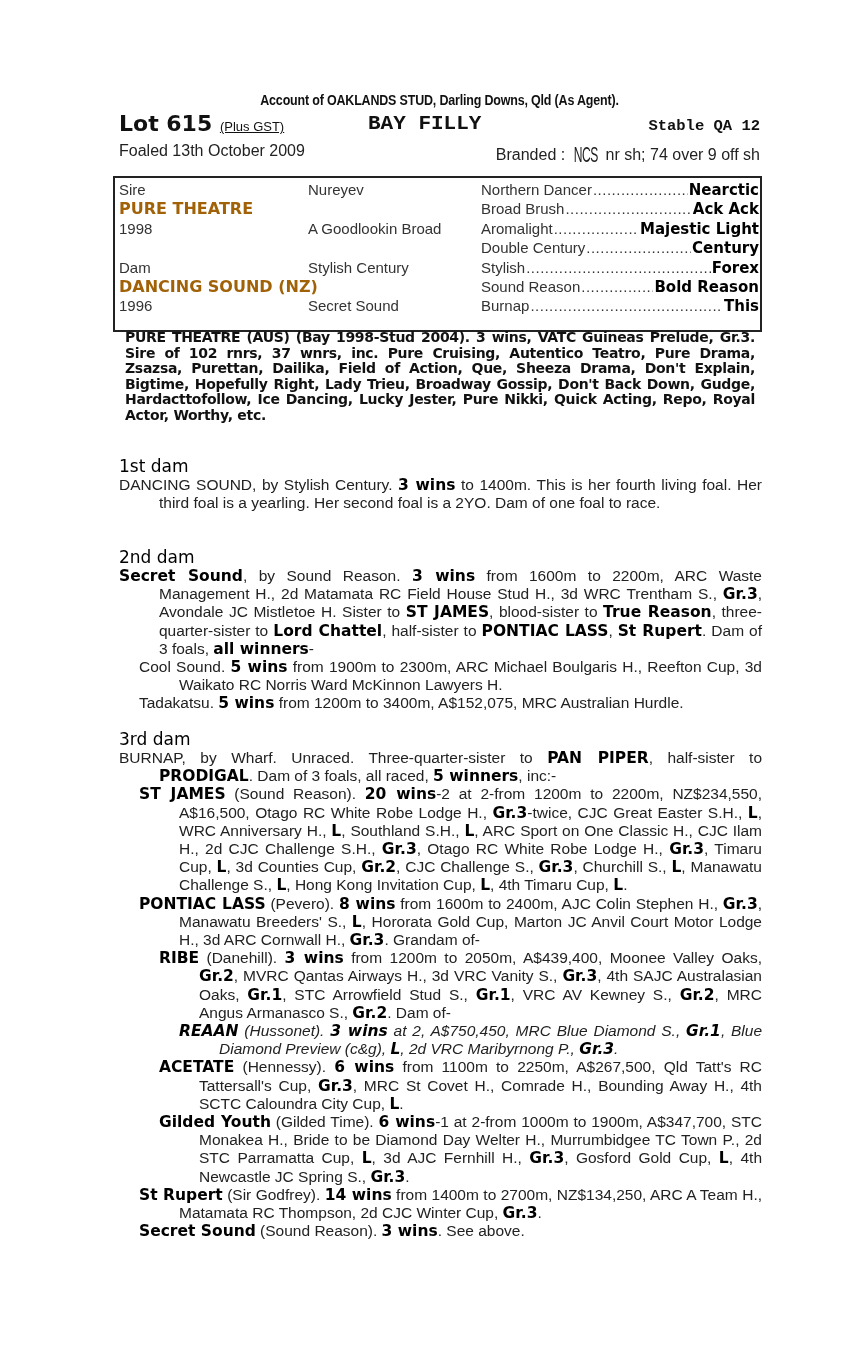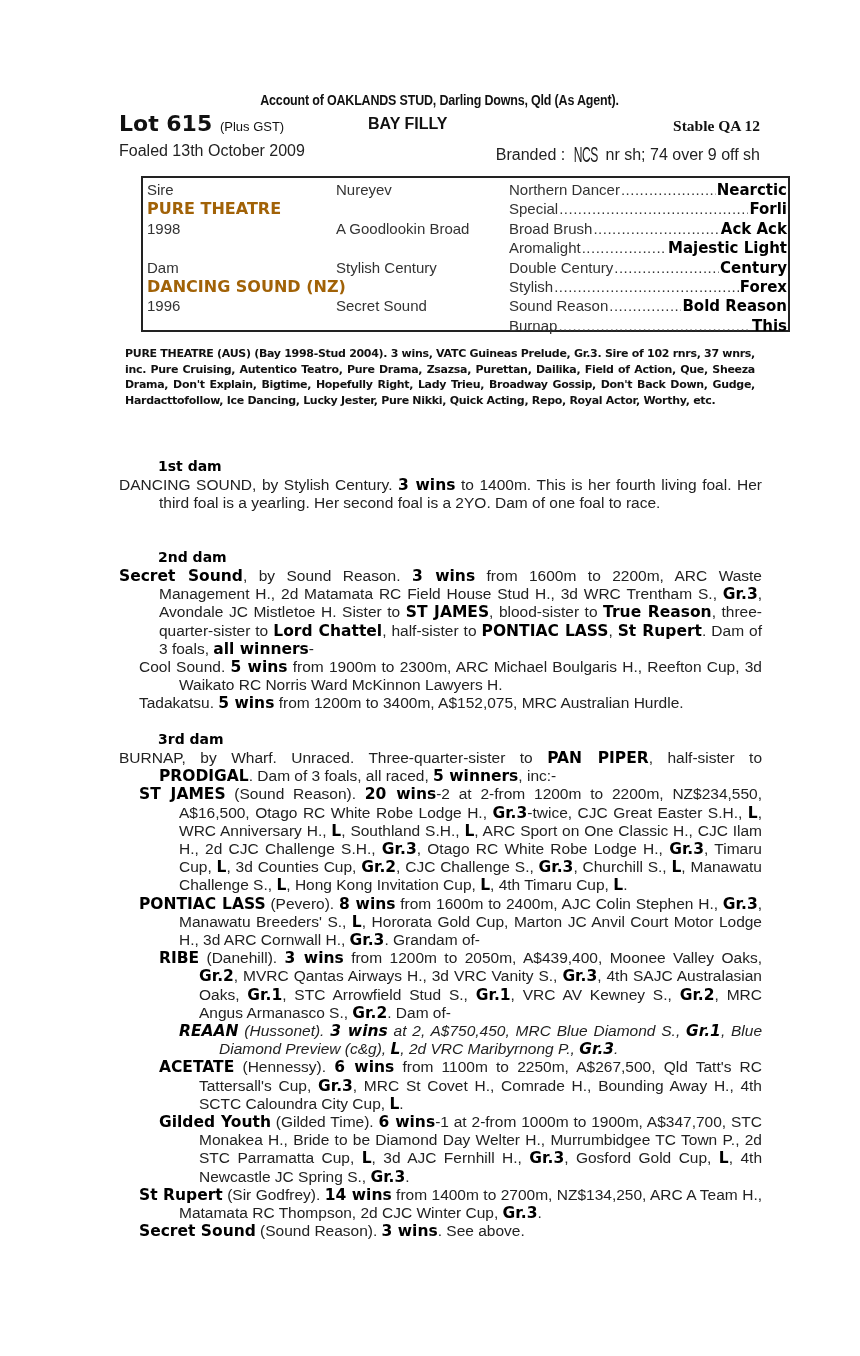--- a/index.html
+++ b/index.html
@@ -1,42 +1,42 @@
 <!DOCTYPE html>
 <html><head>
 <meta charset="utf-8">
 <style>
   html, body { margin: 0; padding: 0; background: #ffffff; }
   body { width: 860px; height: 1356px; position: relative; color: #111; font-family: "Liberation Sans", sans-serif; }
   .page { position: absolute; left: 119px; top: 90px; width: 641px; }
   .account { text-align: center; font-weight: bold; font-size: 14.5px; letter-spacing: -0.2px; transform: scaleX(0.86); transform-origin: center; white-space: nowrap; height: 20px; line-height: 20px; }
   .lotline { position: relative; height: 28px; }
   .lot { position: absolute; left: 0; top: 0; font-family: "DejaVu Sans", sans-serif; font-weight: bold; font-size: 22px; line-height: 28px; }
-  .lot .gst { font-family: "Liberation Sans", sans-serif; font-weight: normal; font-size: 13px; }
-  .sexcolour { position: absolute; left: 249px; top: 0; font-family: Liberation Sans, sans-serif; font-weight: bold; font-size: 16px; line-height: 28px; }
-  .stable { position: absolute; right: 0; top: 2px; font-family: Liberation Serif, serif; font-weight: bold; font-size: 15.5px; line-height: 28px; }
+  .lot .gst { font-family: "Liberation Sans", sans-serif; font-weight: normal; font-size: 13px; text-decoration: underline; }
+  .sexcolour { position: absolute; left: 249px; top: 0; font-family: Liberation Mono, monospace; font-weight: bold; font-size: 21px; line-height: 28px; }
+  .stable { position: absolute; right: 0; top: 2px; font-family: Liberation Mono, monospace; font-weight: bold; font-size: 15.5px; line-height: 28px; }
   .foalline { position: relative; height: 24px; margin-top: 2px; font-size: 16px; color: #222; }
   .foaled { position: absolute; left: 0; top: 2px; }
   .branded { position: absolute; right: 0; top: 2px; white-space: nowrap; }
   .ncs { font-family: "Liberation Sans", sans-serif; font-size: 22px; display: inline-block; transform: scaleX(0.55); transform-origin: center bottom; letter-spacing: -1px; vertical-align: -2px; margin: 0 -6px; }
-  .pedbox { position: absolute; left: -6px; top: 86px; width: 649px; height: 156px; border: 2px solid #222; box-sizing: border-box; margin-left: 28px; }
+  .pedbox { position: absolute; left: -6px; top: 86px; width: 649px; height: 156px; border: 2px solid #222; box-sizing: border-box; }
   .ped-col { position: absolute; top: 2px; font-size: 15px; color: #333; }
   .ped-row { height: 19.4px; line-height: 19.4px; white-space: nowrap; }
   .ped-bold { font-family: "DejaVu Sans", sans-serif; font-weight: bold; font-size: 16px; color: #a16207; }
   .col1 { left: 4px; width: 180px; }
   .col2 { left: 193px; width: 170px; }
   .col3 { left: 366px; width: 278px; }
   .gp { display: flex; align-items: baseline; text-align: center; }
   .gp .a { white-space: nowrap; }
   .gp .dots { flex: 1; overflow: hidden; white-space: nowrap; letter-spacing: 0.5px; margin: 0 1px; }
   .gp .dots::before { content: "................................................................................................................................................"; }
   .gp .b { white-space: nowrap; }
-  .sire-summary { position: absolute; left: 6px; top: 256px; width: 630px; font-family: "DejaVu Sans", sans-serif; font-weight: bold; font-size: 11px; line-height: 15.5px; text-align: justify; letter-spacing: -0.3px; }
+  .sire-summary { position: absolute; left: 6px; top: 240px; width: 630px; font-family: "DejaVu Sans", sans-serif; font-weight: bold; font-size: 14px; line-height: 15.5px; text-align: justify; letter-spacing: -0.3px; }
   .section { position: absolute; left: 0; width: 643px; font-size: 15.5px; line-height: 18.2px; color: #222; }
-  .hdr { font-family: "DejaVu Sans", sans-serif; font-weight: bold; font-size: 14px; color: #000; height: 19px; line-height: 19px; margin-left: 39px; }
+  .hdr { font-family: "DejaVu Sans", sans-serif; font-weight: normal; font-size: 17px; color: #000; height: 19px; line-height: 19px; }
   .para { text-align: justify; }
   .b { font-family: "DejaVu Sans", sans-serif; font-weight: bold; color: #000; }
   .lvl0 { padding-left: 40px; text-indent: -40px; }
   .lvl1 { padding-left: 60px; text-indent: -40px; }
   .lvl2 { padding-left: 80px; text-indent: -40px; }
   .lvl3 { padding-left: 100px; text-indent: -40px; font-style: italic; }
 </style>
 </head>
 <body>
 
@@ -76,25 +76,20 @@
       <div class="ped-row"></div>
       <div class="ped-row">Stylish Century</div>
       <div class="ped-row"></div>
       <div class="ped-row">Secret Sound</div>
     </div>
     <div class="ped-col col3">
       <div class="ped-row gp">
           <span class="a">Northern Dancer</span>
           <span class="dots"></span>
           <span class="b">Nearctic</span>
-        </div>
-      <div class="ped-row gp">
-          <span class="a">Special</span>
-          <span class="dots"></span>
-          <span class="b">Forli</span>
         </div>
       <div class="ped-row gp">
           <span class="a">Broad Brush</span>
           <span class="dots"></span>
           <span class="b">Ack Ack</span>
         </div>
       <div class="ped-row gp">
           <span class="a">Aromalight</span>
           <span class="dots"></span>
           <span class="b">Majestic Light</span>

